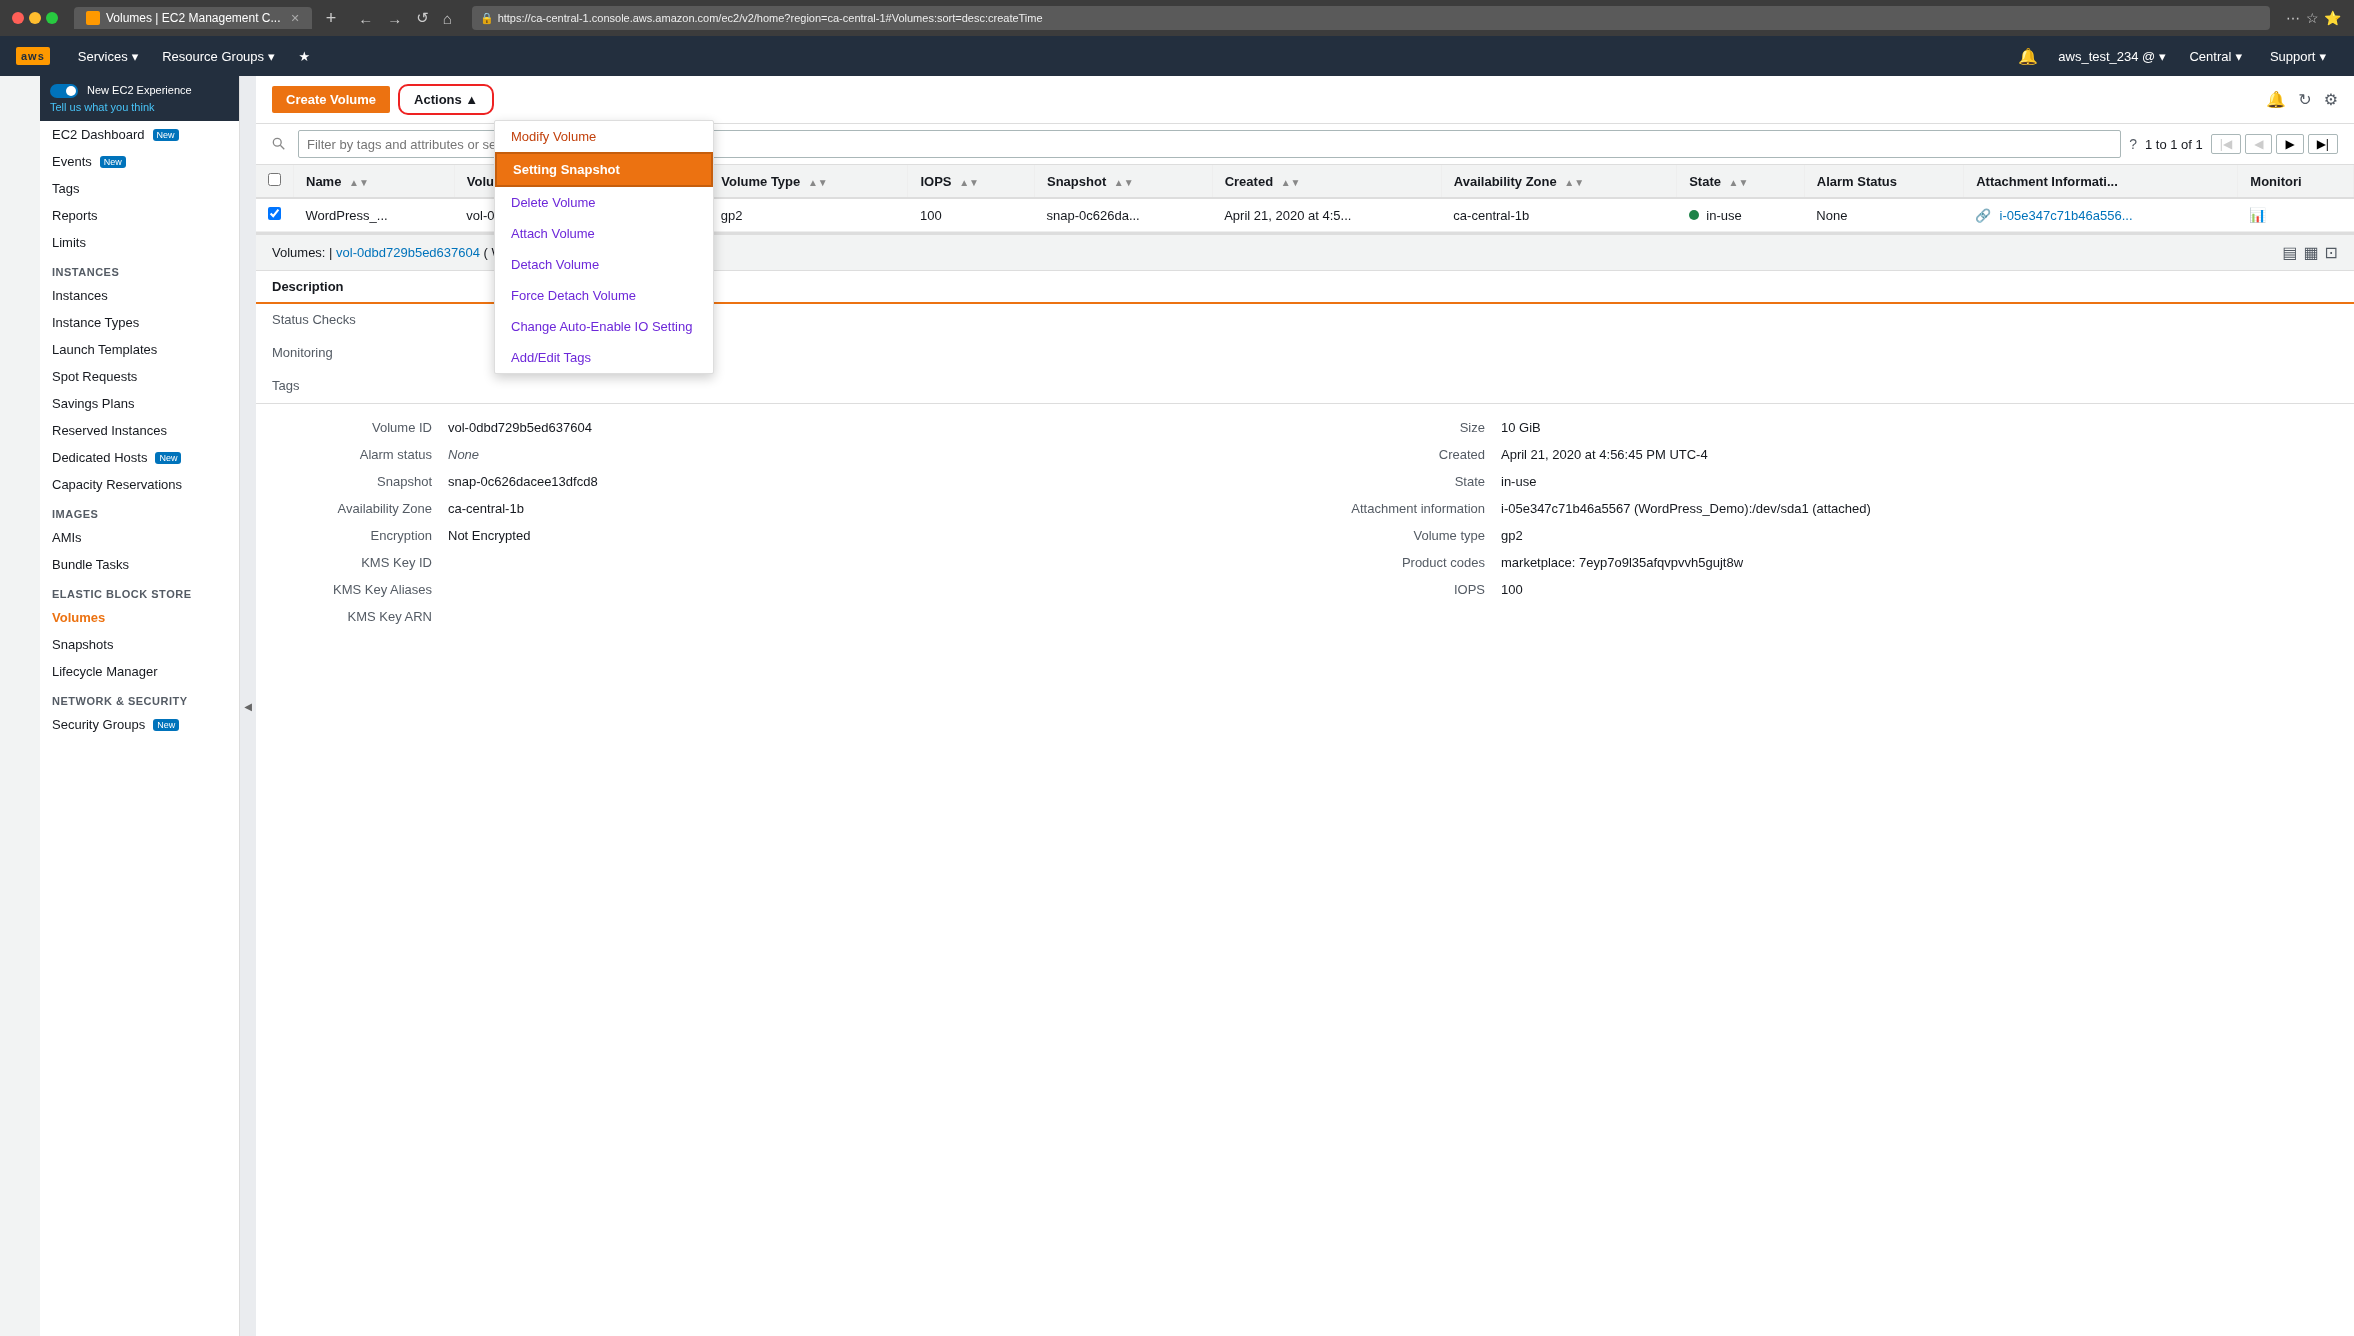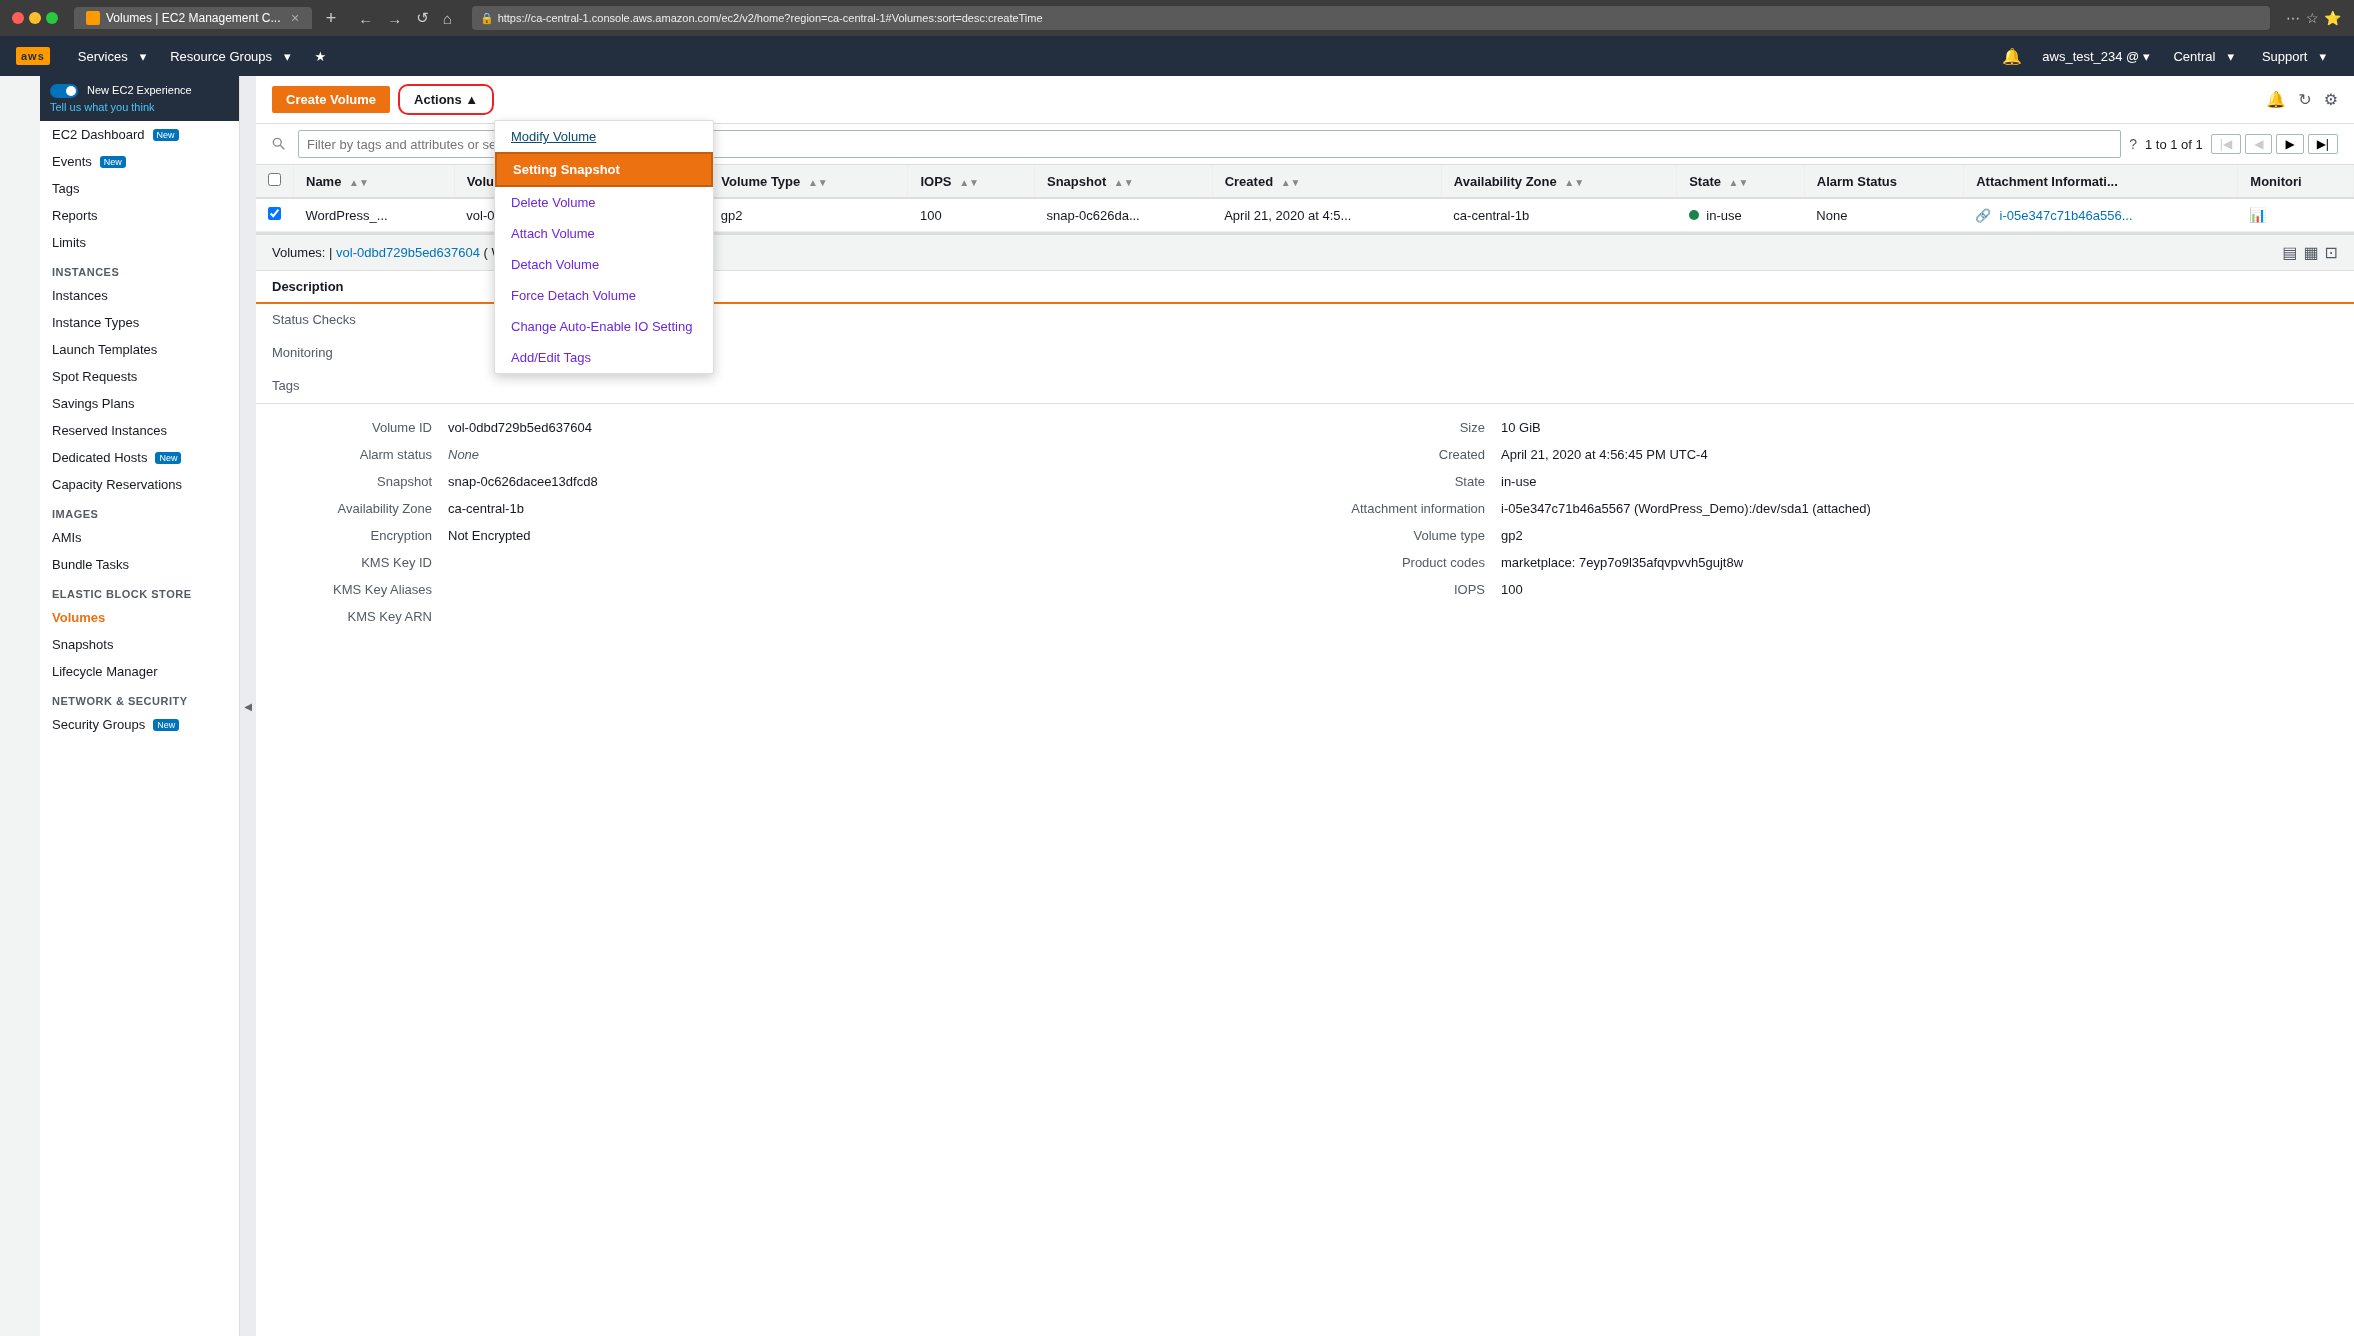--- a/index.html
+++ b/index.html
@@ -88,21 +88,21 @@
     .aws-nav-btn {
       color: #fff;
       background: none;
       border: none;
       font-size: 13px;
       cursor: pointer;
       padding: 12px 12px;
       height: 40px;
       display: flex;
       align-items: center;
-      gap: 12px;
+      gap: 4px;
       justify-content: space-between;
     }
     .aws-nav-spacer { flex: 1; }
     .aws-nav-right {
       display: flex;
       align-items: center;
       gap: 4px;
     }
     .aws-nav-icon { color: #ccc; font-size: 16px; padding: 0 8px; cursor: pointer; }
     .aws-nav-user { color: #fff; font-size: 13px; cursor: pointer; padding: 0 8px; }
@@ -252,21 +252,21 @@
       font-size: 13px;
       color: #6d28d9;
       white-space: nowrap;
     }
     .dropdown-item.highlighted {
       background: #ec7211;
       color: #fff;
       font-weight: bold;
       border: 2px solid #c55e0d;
     }
-    .dropdown-item.disabled { color: #0c4a6e; cursor: default; text-decoration: underline; }
+    .dropdown-item.disabled { color: #c2410c; cursor: default; }
 
     
     .filter-bar {
       background: #fff;
       padding: 6px 16px;
       display: flex;
       align-items: center;
       gap: 8px;
       border-bottom: 1px solid #ddd;
     }

